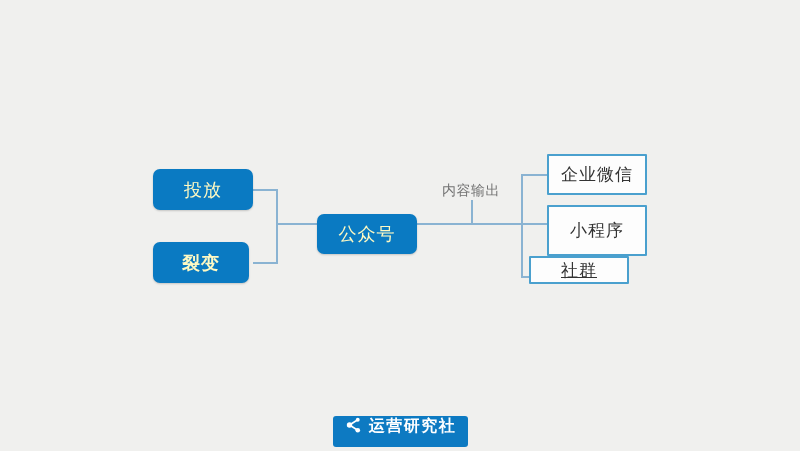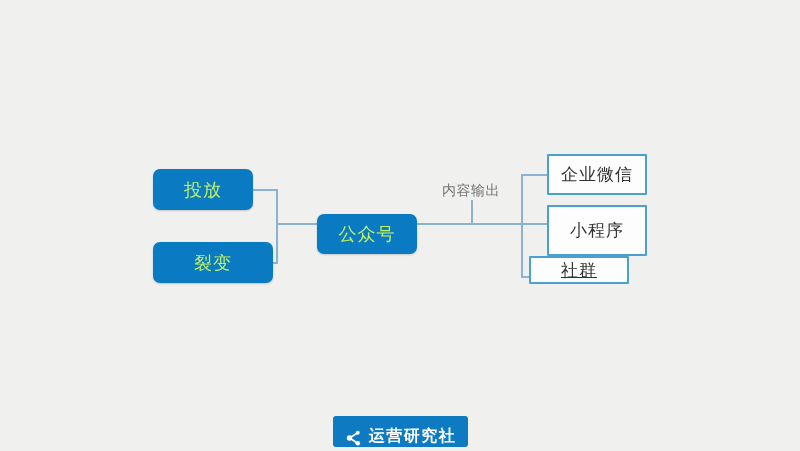--- a/index.html
+++ b/index.html
@@ -14,21 +14,21 @@
   .node {
     position: absolute;
     display: flex;
     align-items: center;
     justify-content: center;
     font-size: 18px;
     letter-spacing: 1px;
   }
   .node.filled {
     background: #0a7ac2;
-    color: #bef264;
+    color: #fef9c3;
     border-radius: 7px;
     box-shadow: 0 1px 2px rgba(0,0,0,0.18);
   }
   .node.outlined {
     background: #fdfdfd;
     color: #333333;
     border: 2px solid #4aa0ce;
     border-radius: 1px;
     font-size: 17px;
   }
@@ -36,21 +36,21 @@
     position: absolute;
     height: 2px;
     background: #8ab3d2;
   }
   .vline {
     position: absolute;
     width: 2px;
     background: #8ab3d2;
   }
   #n-toufang  { left: 153px; top: 169px; width: 100px; height: 41px; }
-  #n-liebian  { left: 153px; top: 242px; width: 120px; height: 41px; }
+  #n-liebian  { left: 153px; top: 242px; width: 96px; height: 41px; font-weight: bold; }
   #n-gzh      { left: 317px; top: 204px; width: 100px; height: 40px; margin-top: 10px; }
   #n-qywx     { left: 547px; top: 154px; width: 100px; height: 41px; }
   #n-xcx      { left: 547px; top: 205px; width: 100px; height: 51px; }
   #n-sq       { left: 529px; top: 256px; width: 100px; height: 28px; text-decoration: underline; }
 
   #l-toufang-stub { left: 253px; top: 189px; width: 24px; }
   #l-liebian-stub { left: 253px; top: 262px; width: 24px; }
   #l-left-vert    { left: 276px; top: 189px; height: 75px; }
   #l-to-gzh       { left: 276px; top: 223px; width: 41px; }
   #l-gzh-right    { left: 417px; top: 223px; width: 130px; }
@@ -72,21 +72,21 @@
   }
   .logo {
     position: absolute;
     left: 333px;
     top: 416px;
     width: 135px;
     height: 31px;
     background: #0d7ac2;
     border-radius: 3px;
     display: flex;
-    align-items: flex-end;
+    align-items: flex-start;
     justify-content: center;
     gap: 6px;
   }
   .logo-text {
     color: #ffffff;
     font-size: 16px;
     font-weight: bold;
     letter-spacing: 1.5px;
     white-space: nowrap;
   }

